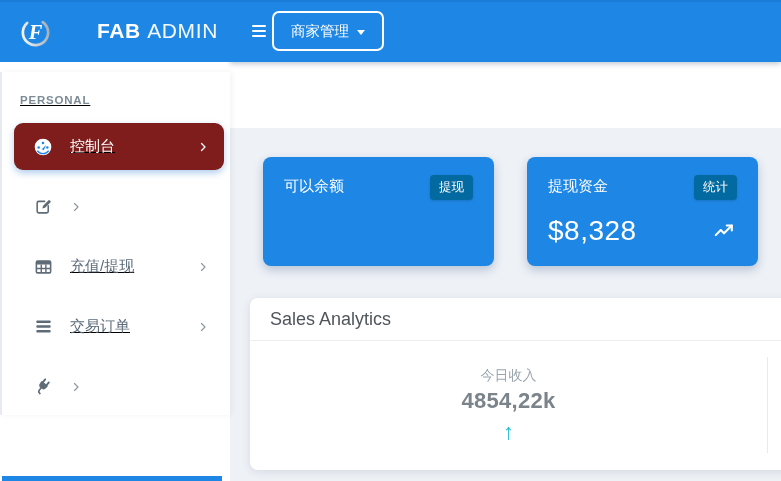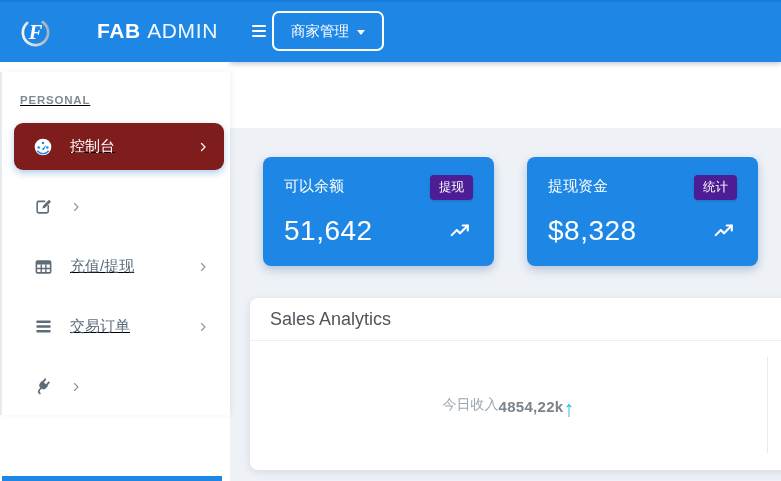--- a/index.html
+++ b/index.html
@@ -44,35 +44,35 @@
 
   
   .main { position:absolute; left:230px; top:62px; width:551px; height:419px; background:#eef1f6; }
   .whiteband { position:absolute; left:0; top:0; width:551px; height:66px; background:#fff; }
 
   .stat-card { position:absolute; top:95px; width:231px; height:109px; background:#1e87e5; border-radius:8px;
                box-shadow:0 4px 10px rgba(40,80,130,.28); color:#fff; padding:18px 21px; }
   .stat-card.c1 { left:33px; } .stat-card.c2 { left:297px; }
   .stat-top { display:flex; justify-content:space-between; align-items:flex-start; }
   .stat-label { font-size:15px; padding-top:2px; }
-  .badge { background:#4c1d95; border-radius:4px; font-size:12.5px; padding:4px 9px; color:#fff; cursor:pointer;
+  .badge { background:#0369a1; border-radius:4px; font-size:12.5px; padding:4px 9px; color:#fff; cursor:pointer;
            box-shadow:0 1px 3px rgba(0,0,0,.15); }
   .stat-bottom { display:flex; justify-content:space-between; align-items:center; margin-top:15px; }
   .stat-value { font-size:28px; font-weight:500; letter-spacing:.5px; }
   .trend { display:flex; padding-right:2px; }
 
   .sales-card { position:absolute; left:20px; top:236px; width:700px; height:172px; background:#fff;
                 border-radius:8px; box-shadow:0 2px 8px rgba(60,80,100,.13); }
   .sales-header { height:43px; border-bottom:1px solid #eceff2; display:flex; align-items:center;
                   padding-left:20px; font-size:18px; color:#4f555b; }
   .sales-body { display:flex; height:128px; }
-  .sales-col { width:518px; border-right:1px solid #e7ebef; margin:16px 0; display:flex; flex-direction:row;
+  .sales-col { width:518px; border-right:1px solid #e7ebef; margin:16px 0; display:flex; flex-direction:column;
                align-items:center; justify-content:center; }
   .metric-label { font-size:14px; color:#9aa5ad; }
-  .metric-value { font-size:15px; font-weight:600; color:#7b838b; margin-top:3px; letter-spacing:.3px; }
+  .metric-value { font-size:22px; font-weight:600; color:#7b838b; margin-top:3px; letter-spacing:.3px; }
   .metric-arrow { font-size:22px; font-weight:700; color:#2ac0d4; margin-top:7px; line-height:1; }
 
   .scroll-thumb { position:absolute; left:2px; bottom:0; width:220px; height:5px; background:#1e87e5; z-index:8; cursor:pointer; }
 </style>
 </head>
 <body>
 
 <div id="app">
   <div class="topline"></div>
 
@@ -200,29 +200,20 @@
   </div>
 
   <div class="main">
     <div class="whiteband"></div>
 
     <div class="stat-card c1">
       <div class="stat-top">
         <span class="stat-label">可以余额</span>
         <span class="badge">提现</span>
       </div>
-      <div class="stat-bottom">
-        <span class="stat-value">51,642</span>
-        <span class="trend">
-          <svg width="22" height="22" viewBox="0 0 24 24" fill="none" stroke="#ffffff" stroke-width="2.3" stroke-linecap="round" stroke-linejoin="round">
-            <path d="M3 16.5 l5.5 -5.5 3.5 3.5 8.5 -8.5"></path>
-              <path d="M15 6 h5.5 v5.5"></path>
-          </svg>
-        </span>
-      </div>
     </div>
 
     <div class="stat-card c2">
       <div class="stat-top">
         <span class="stat-label">提现资金</span>
         <span class="badge">统计</span>
       </div>
       <div class="stat-bottom">
         <span class="stat-value">$8,328</span>
         <span class="trend">

